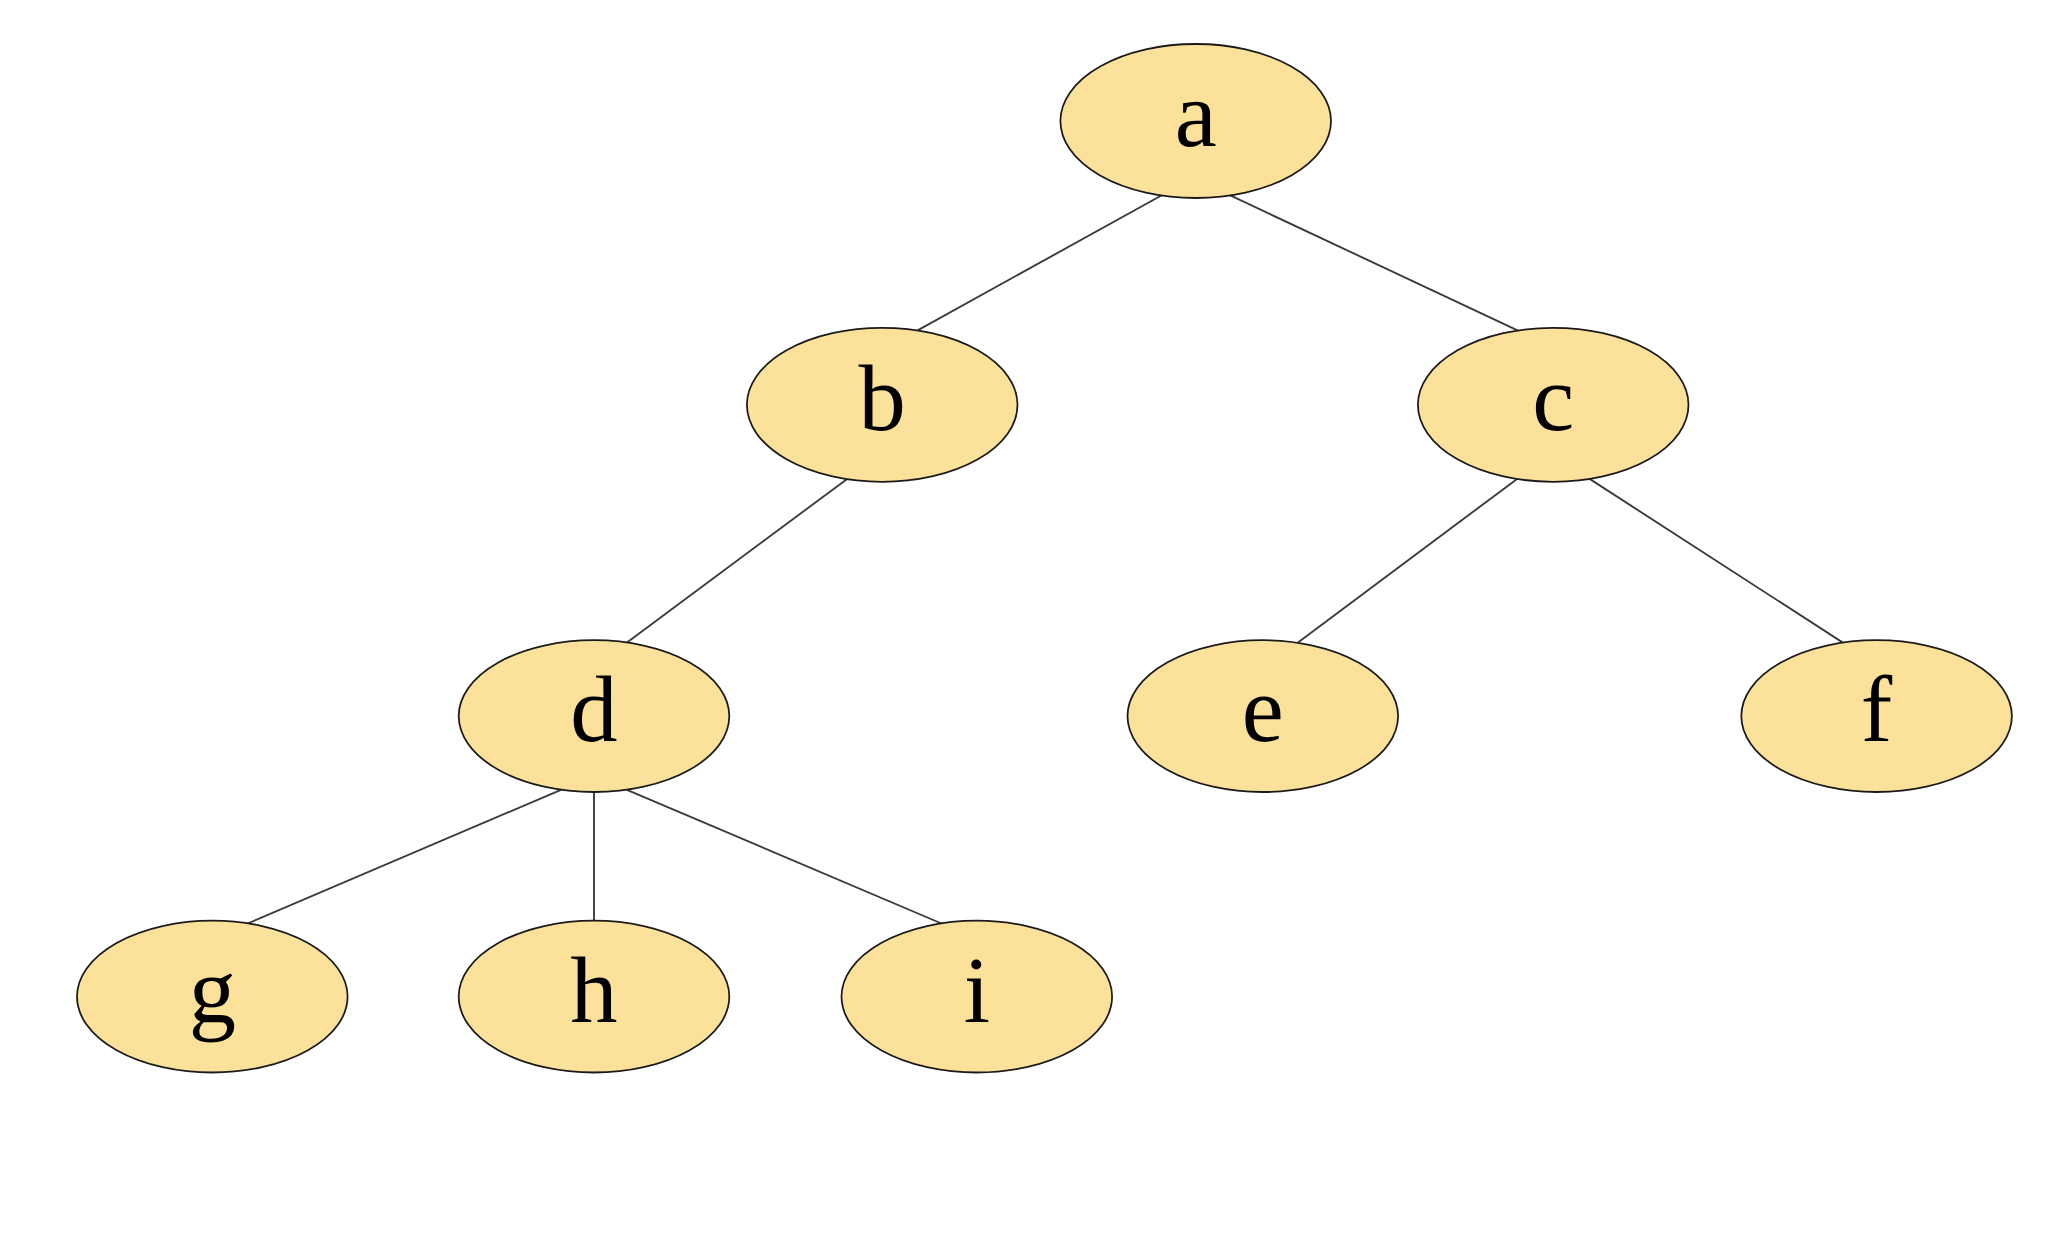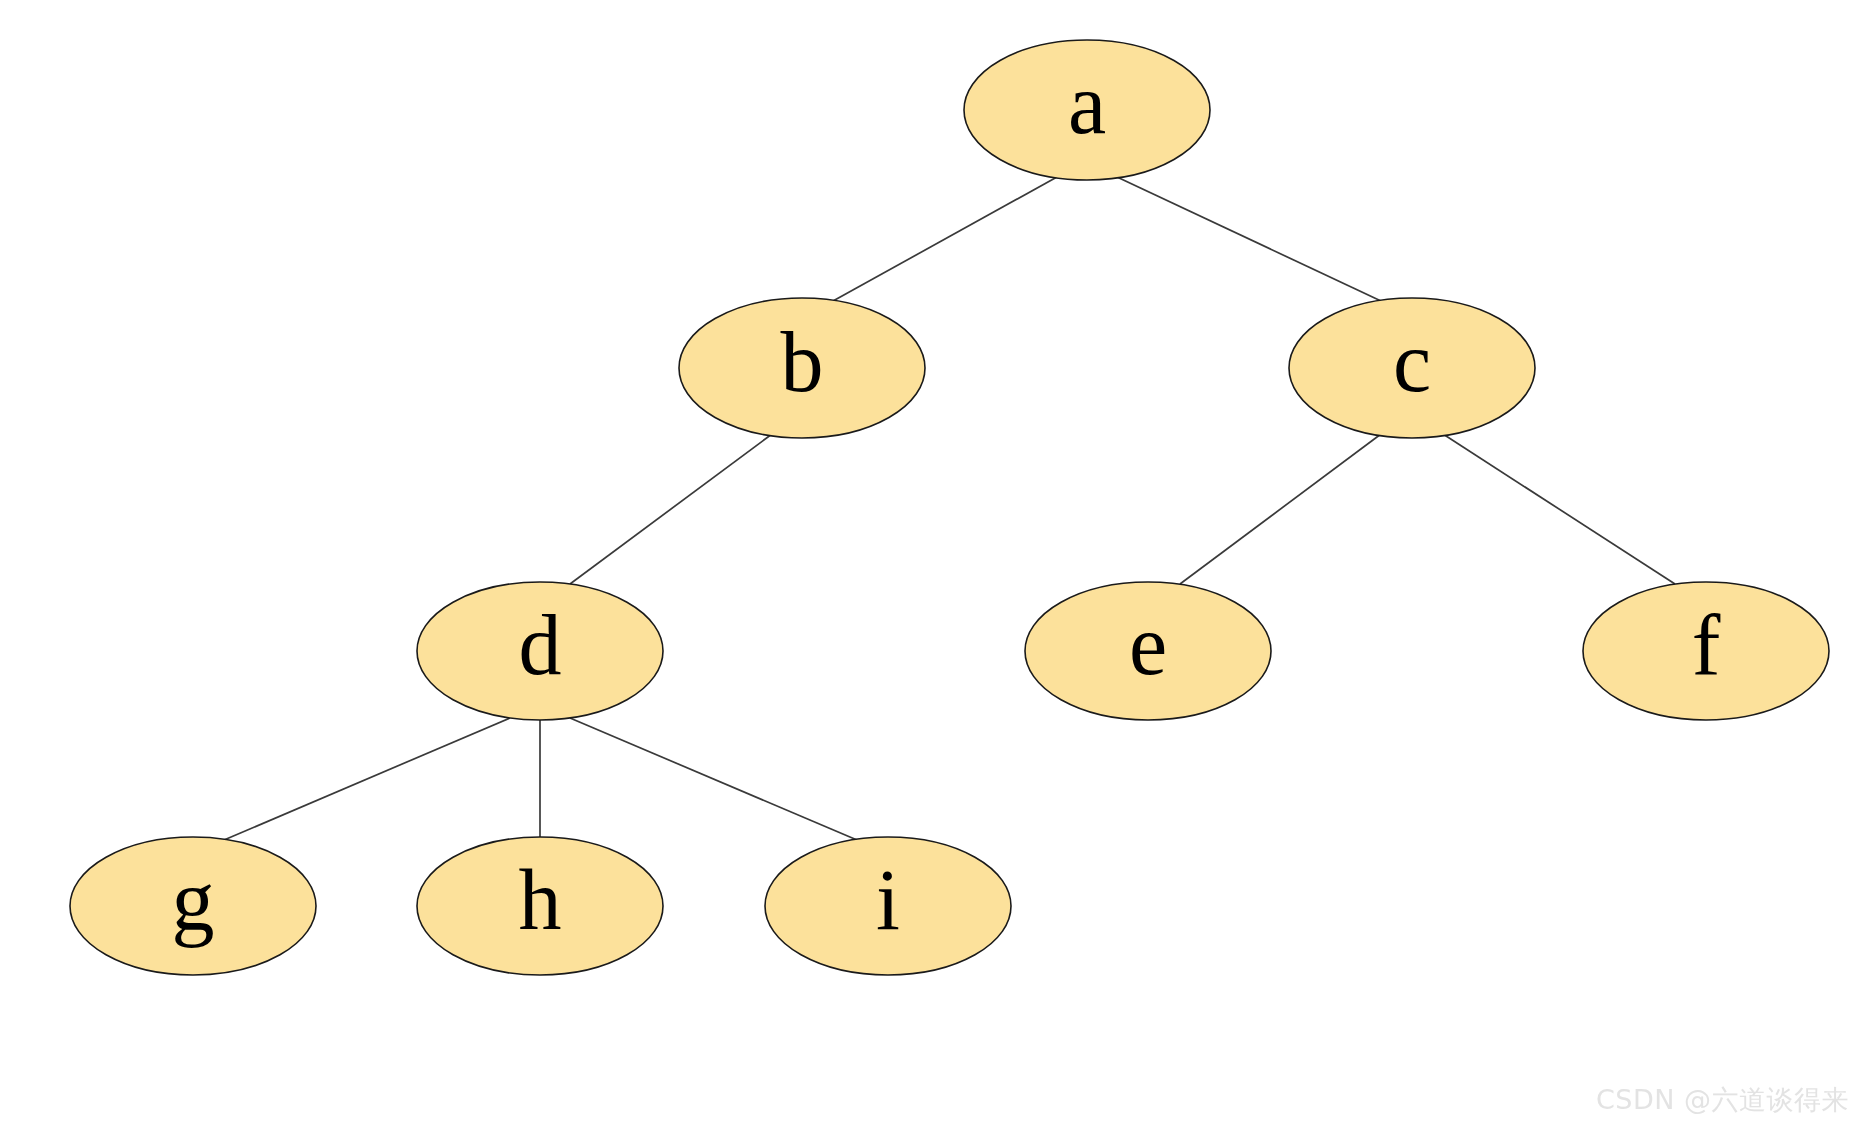--- a/index.html
+++ b/index.html
@@ -104,15 +104,14 @@
           <ellipse cx="540" cy="906" rx="123" ry="69" class="node-ellipse" fill="#FCE19B" stroke="#1a1a1a"></ellipse>
           <text x="540" y="909" class="node-label">h</text>
         </g>
         <g>
           <ellipse cx="888" cy="906" rx="123" ry="69" class="node-ellipse" fill="#FCE19B" stroke="#1a1a1a"></ellipse>
           <text x="888" y="909" class="node-label">i</text>
         </g>
       </g>
   </svg>
 
-  <div class="watermark">CSDN @六道谈得来</div>
 
 </div>
 
 </body></html>

